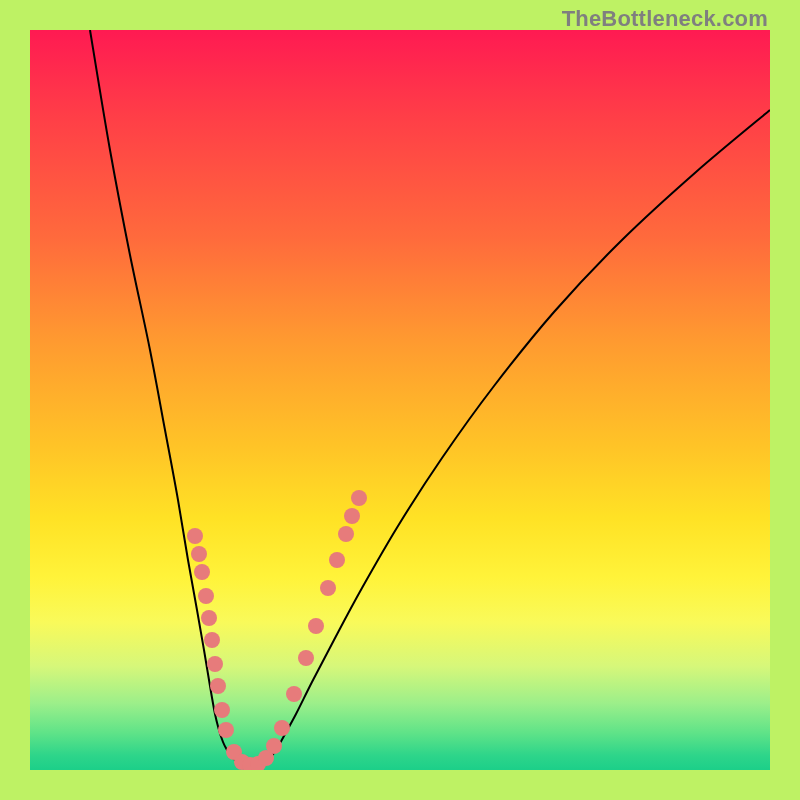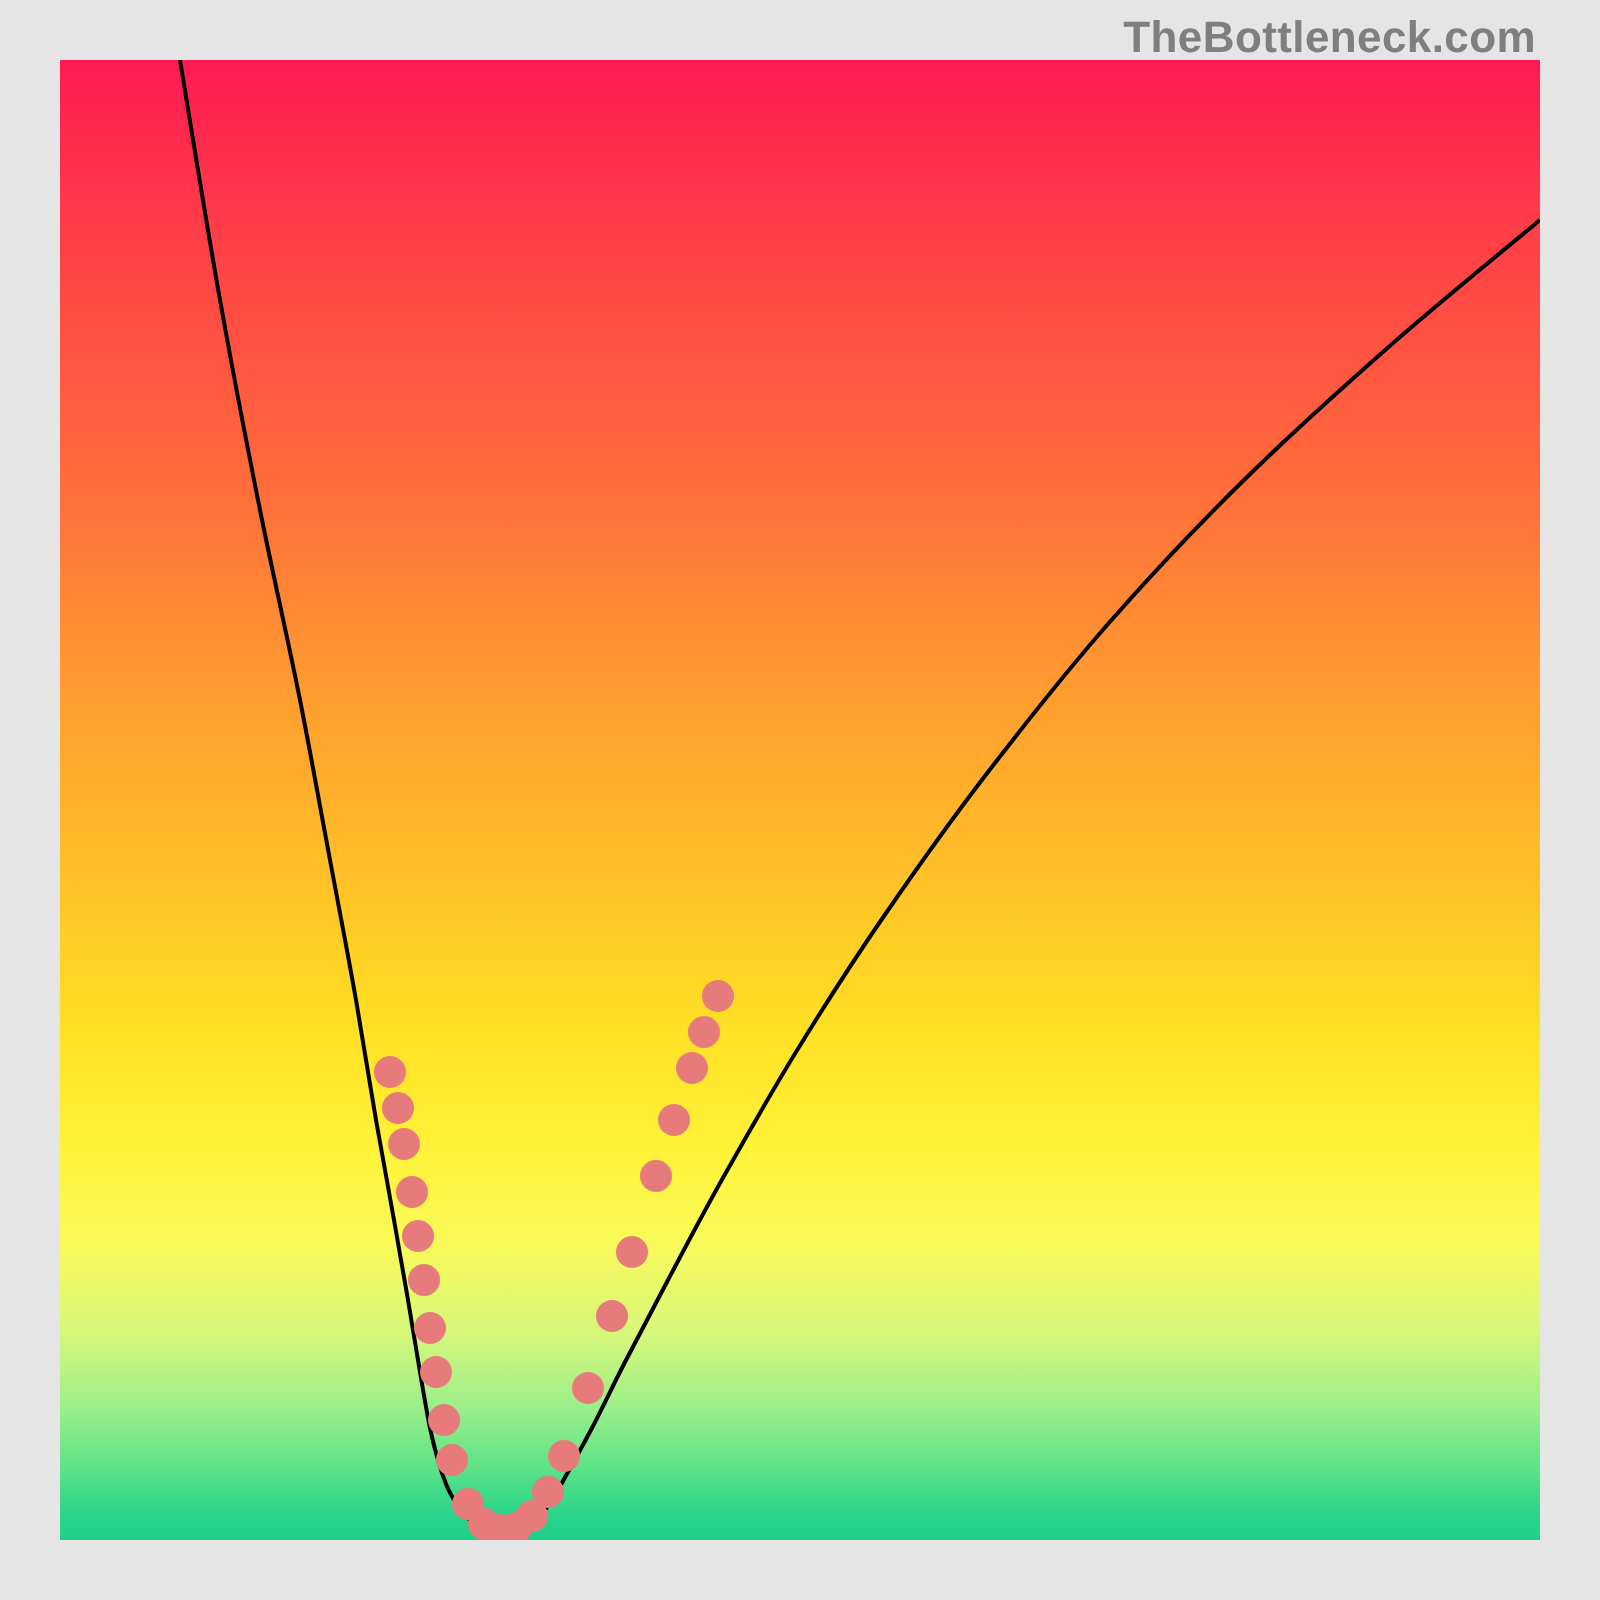--- a/index.html
+++ b/index.html
@@ -9,21 +9,21 @@
     height: 800px;
     background: #000;
     overflow: hidden;
   }
   .frame {
     position: absolute;
     top: 0;
     left: 0;
     width: 800px;
     height: 800px;
-    background: #e5e5e5;
+    background: #bef264;
   }
   .plot-area {
     position: absolute;
     top: 30px;
     left: 30px;
     width: 740px;
     height: 740px;
     overflow: hidden;
     background: linear-gradient(
       to bottom,

